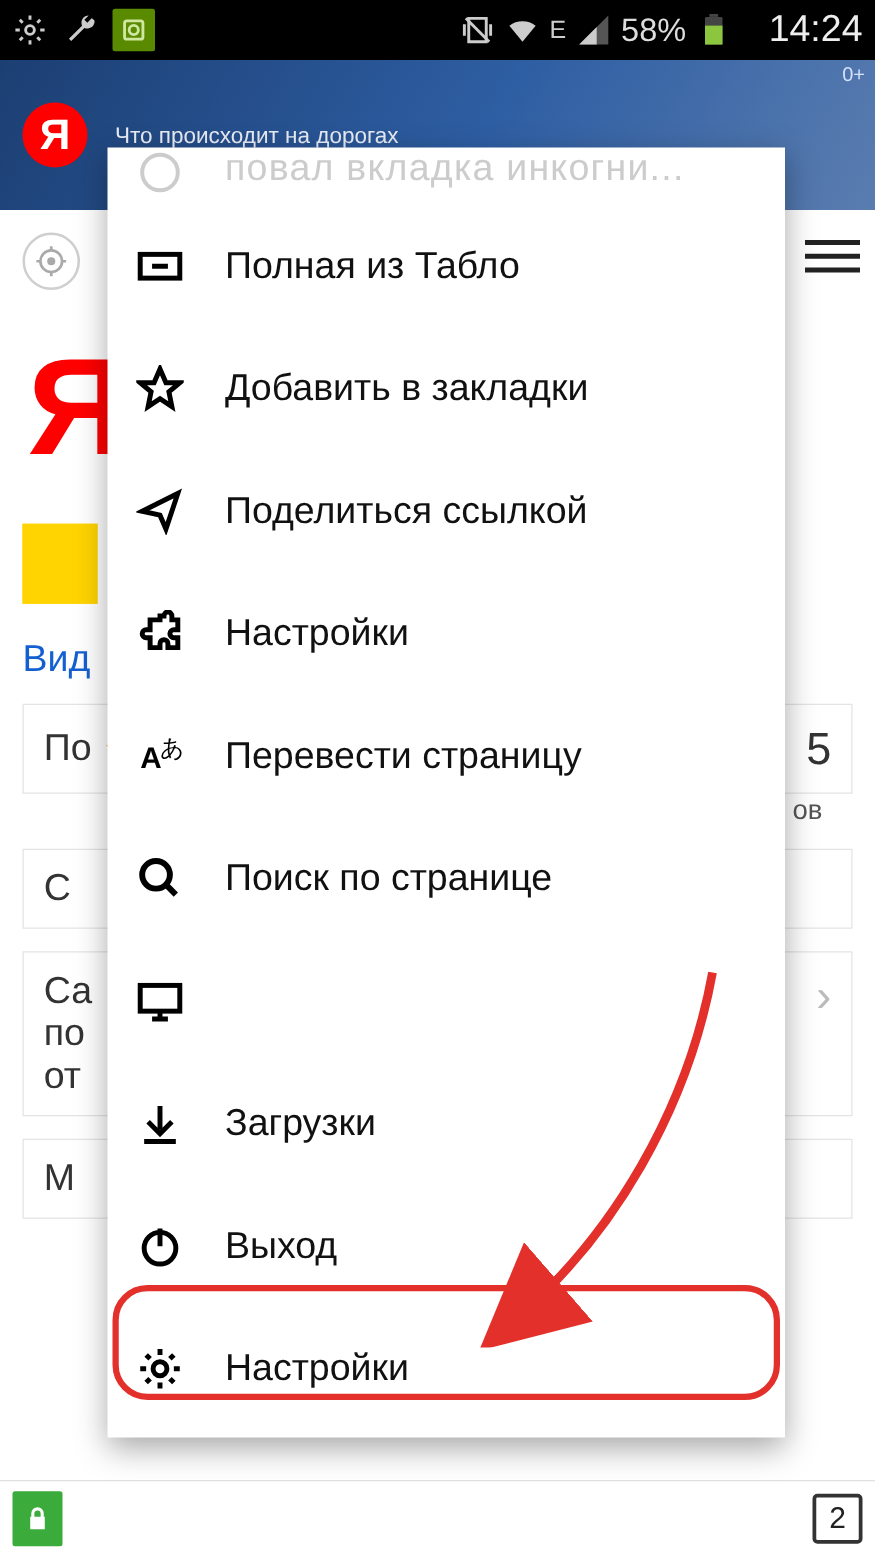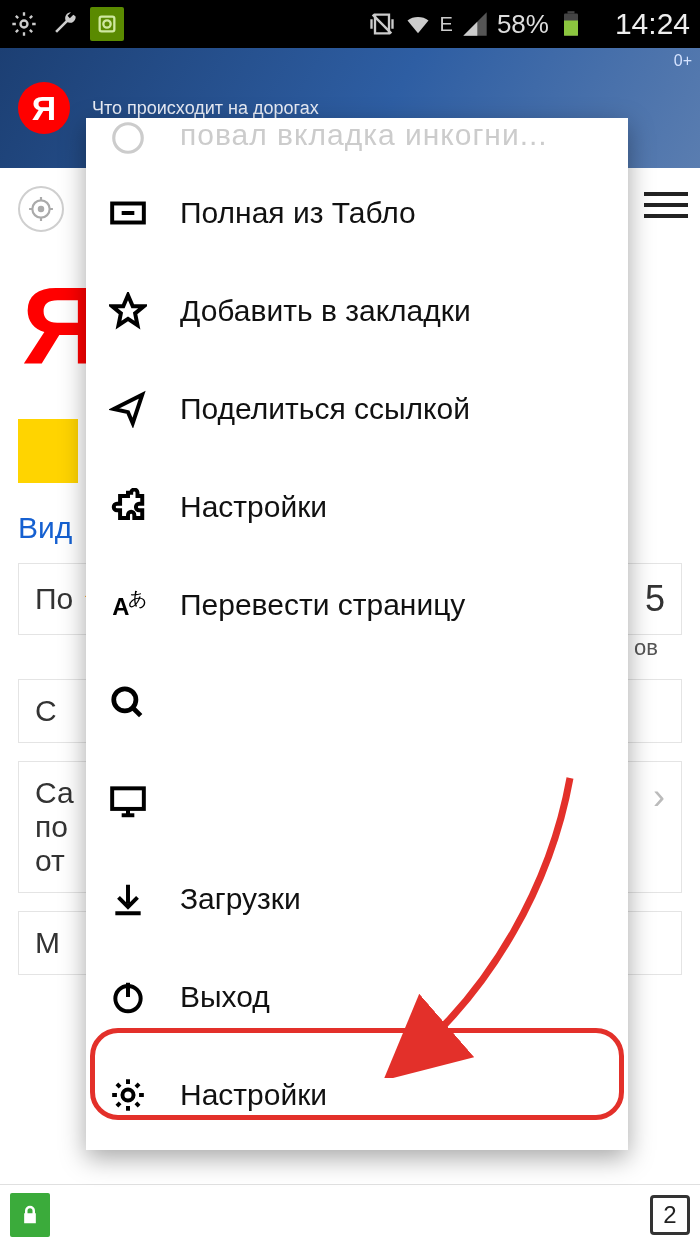--- a/index.html
+++ b/index.html
@@ -292,20 +292,21 @@
     <span class="menu-label">Перевести страницу</span>
   </div>
 
   <div class="menu-item">
     <span class="menu-icon">
       <svg viewBox="0 0 24 24" fill="none" stroke="#000" stroke-width="3">
           <circle cx="10" cy="10" r="7"></circle>
           <line x1="20" y1="20" x2="15" y2="15"></line>
         </svg>
     </span>
+    <span class="menu-label">Поиск по странице</span>
   </div>
 
   <div class="menu-item">
     <span class="menu-icon">
       <svg viewBox="0 0 24 24" fill="none" stroke="#000" stroke-width="2.5">
           <rect x="2" y="4" width="20" height="13"></rect>
           <line x1="8" y1="21" x2="16" y2="21"></line>
           <line x1="12" y1="17" x2="12" y2="21"></line>
         </svg>
     </span>

